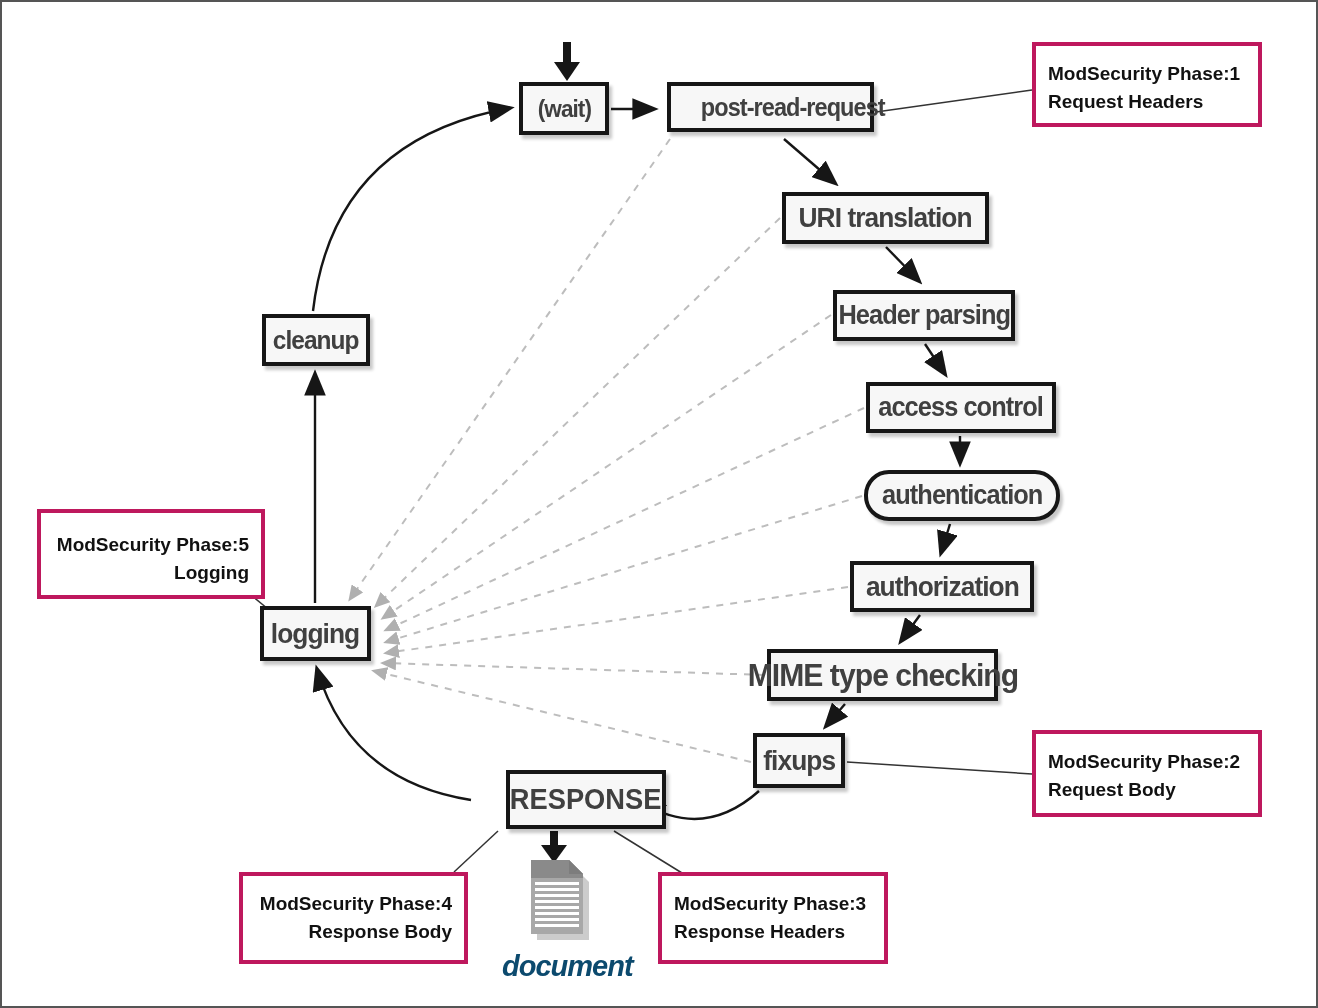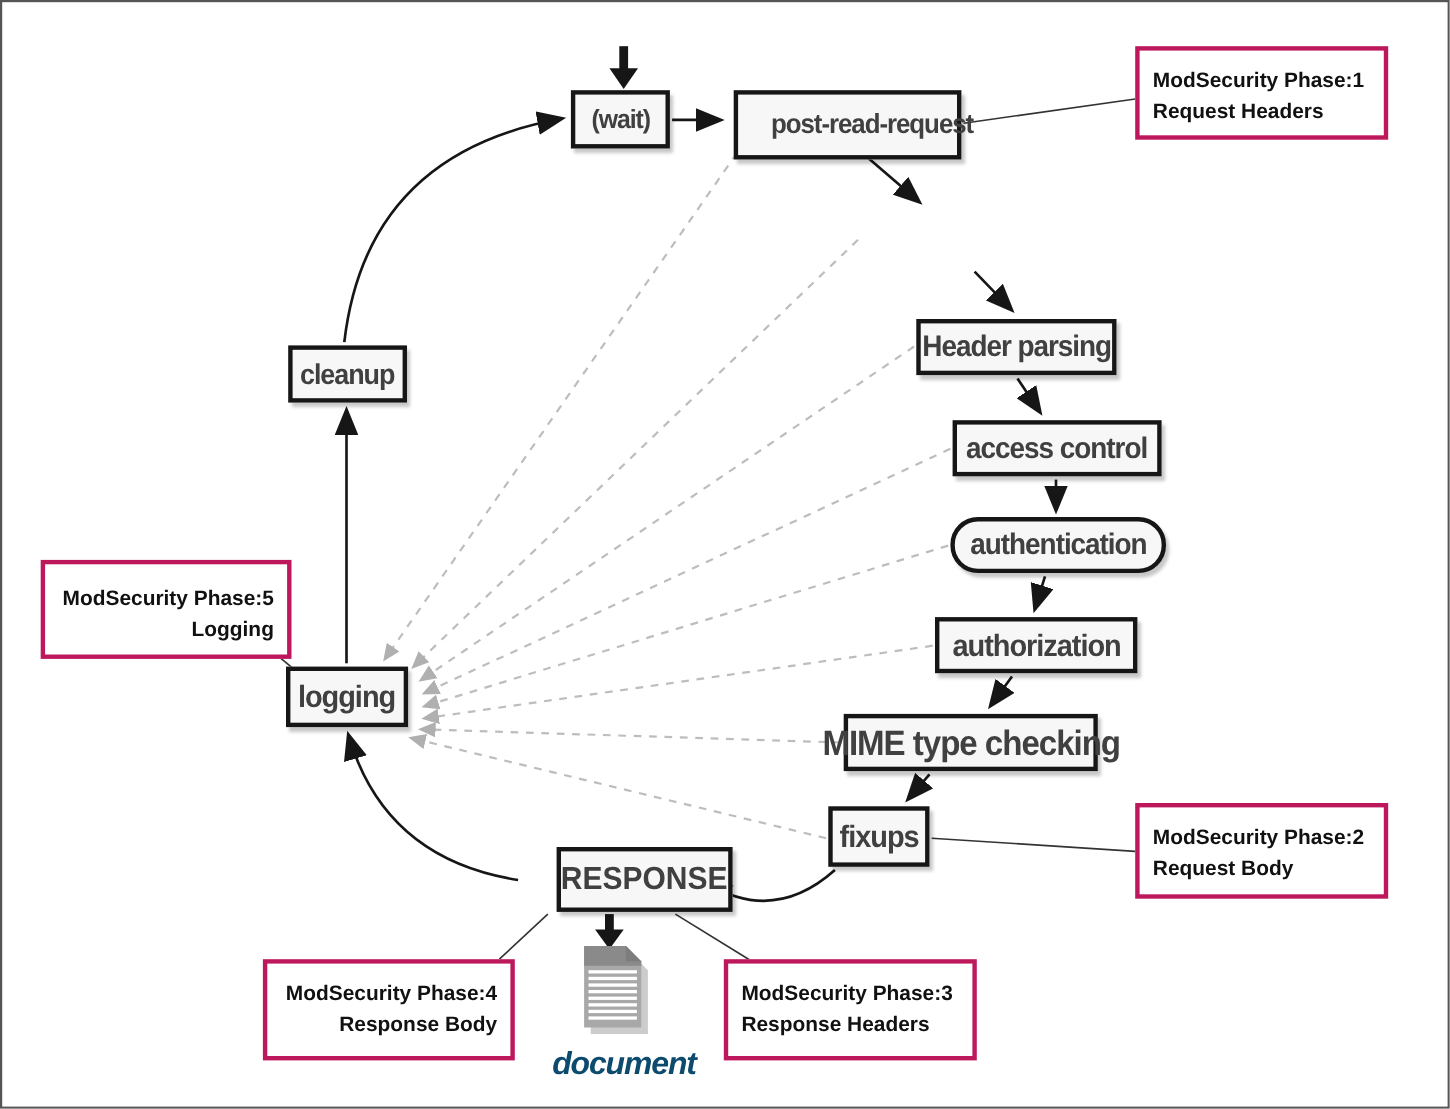--- a/index.html
+++ b/index.html
@@ -18,21 +18,21 @@
     display:flex;align-items:center;justify-content:center;
     background:#f7f7f7;
     border:4px solid #161616;
     box-shadow:3px 4px 3px rgba(0,0,0,.22);
     box-sizing:border-box;
     font-weight:bold;color:#404040;
     white-space:nowrap;letter-spacing:-1px;
   }
   .stage>span{transform:scaleX(.94);}
   .stage-wait            {left:517px;top:80px;  width:90px; height:53px;font-size:24px;}
-  .stage-post-read       {left:665px;top:80px;  width:207px;height:63px;font-size:25px;padding-left:44px;}
+  .stage-post-read       {left:665px;top:80px;  width:207px;height:50px;font-size:25px;padding-left:44px;}
   .stage-uri             {left:780px;top:190px; width:207px;height:52px;font-size:28px;}
   .stage-header-parsing  {left:831px;top:288px; width:182px;height:51px;font-size:27px;}
   .stage-access-control  {left:864px;top:380px; width:190px;height:51px;font-size:27px;}
   .stage-authentication  {left:862px;top:468px; width:196px;height:51px;font-size:27px;border-radius:25px;}
   .stage-authorization   {left:848px;top:559px; width:184px;height:51px;font-size:28px;}
   .stage-mime            {left:765px;top:647px; width:231px;height:52px;font-size:32px;}
   .stage-fixups          {left:751px;top:731px; width:92px; height:55px;font-size:28px;}
   .stage-response        {left:472px;top:768px; width:160px;height:59px;font-size:29px;letter-spacing:0;margin-left:32px;}
   .stage-logging         {left:258px;top:604px; width:111px;height:55px;font-size:28px;}
   .stage-cleanup         {left:260px;top:312px; width:108px;height:52px;font-size:26px;}
@@ -111,20 +111,23 @@
       <line x1="612" y1="829" x2="680" y2="871"></line>
     </g>
   </svg>
 
   <div class="stage stage-wait">
       <span>(wait)</span>
     </div>
   <div class="stage stage-post-read">
       <span>post-read-request</span>
     </div>
+  <div class="stage stage-uri">
+      <span>URI translation</span>
+    </div>
   <div class="stage stage-header-parsing">
       <span>Header parsing</span>
     </div>
   <div class="stage stage-access-control">
       <span>access control</span>
     </div>
   <div class="stage stage-authentication">
       <span>authentication</span>
     </div>
   <div class="stage stage-authorization">

